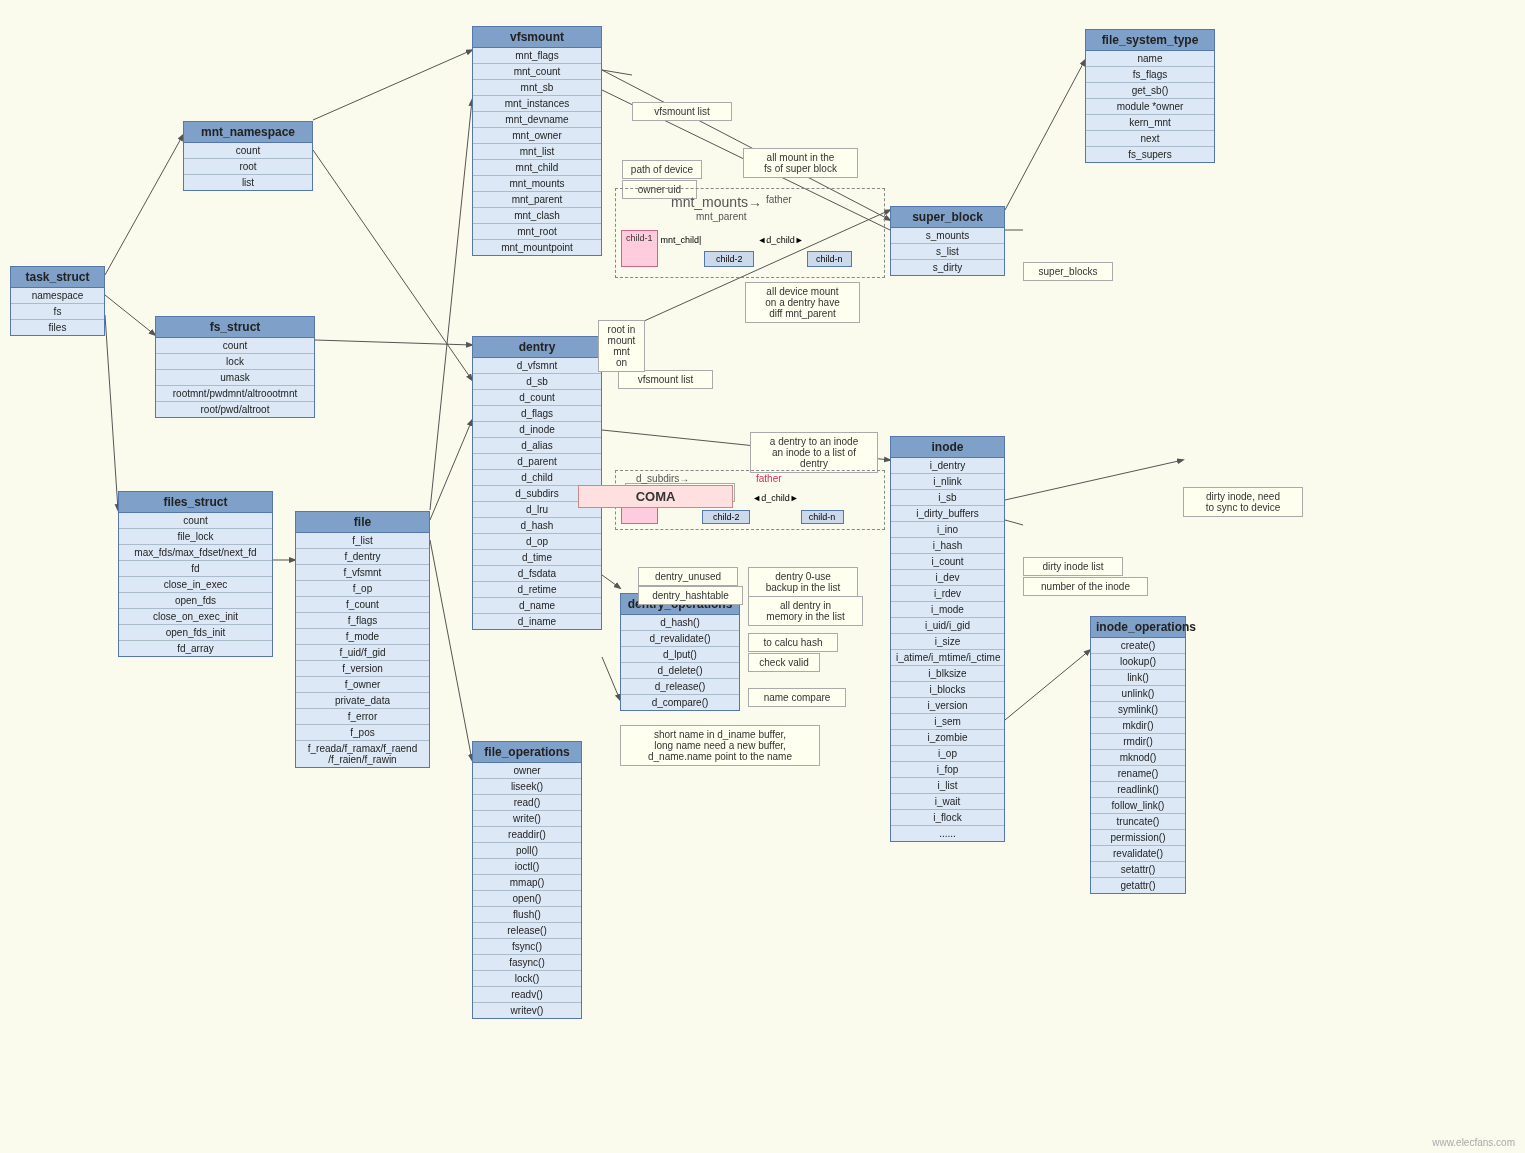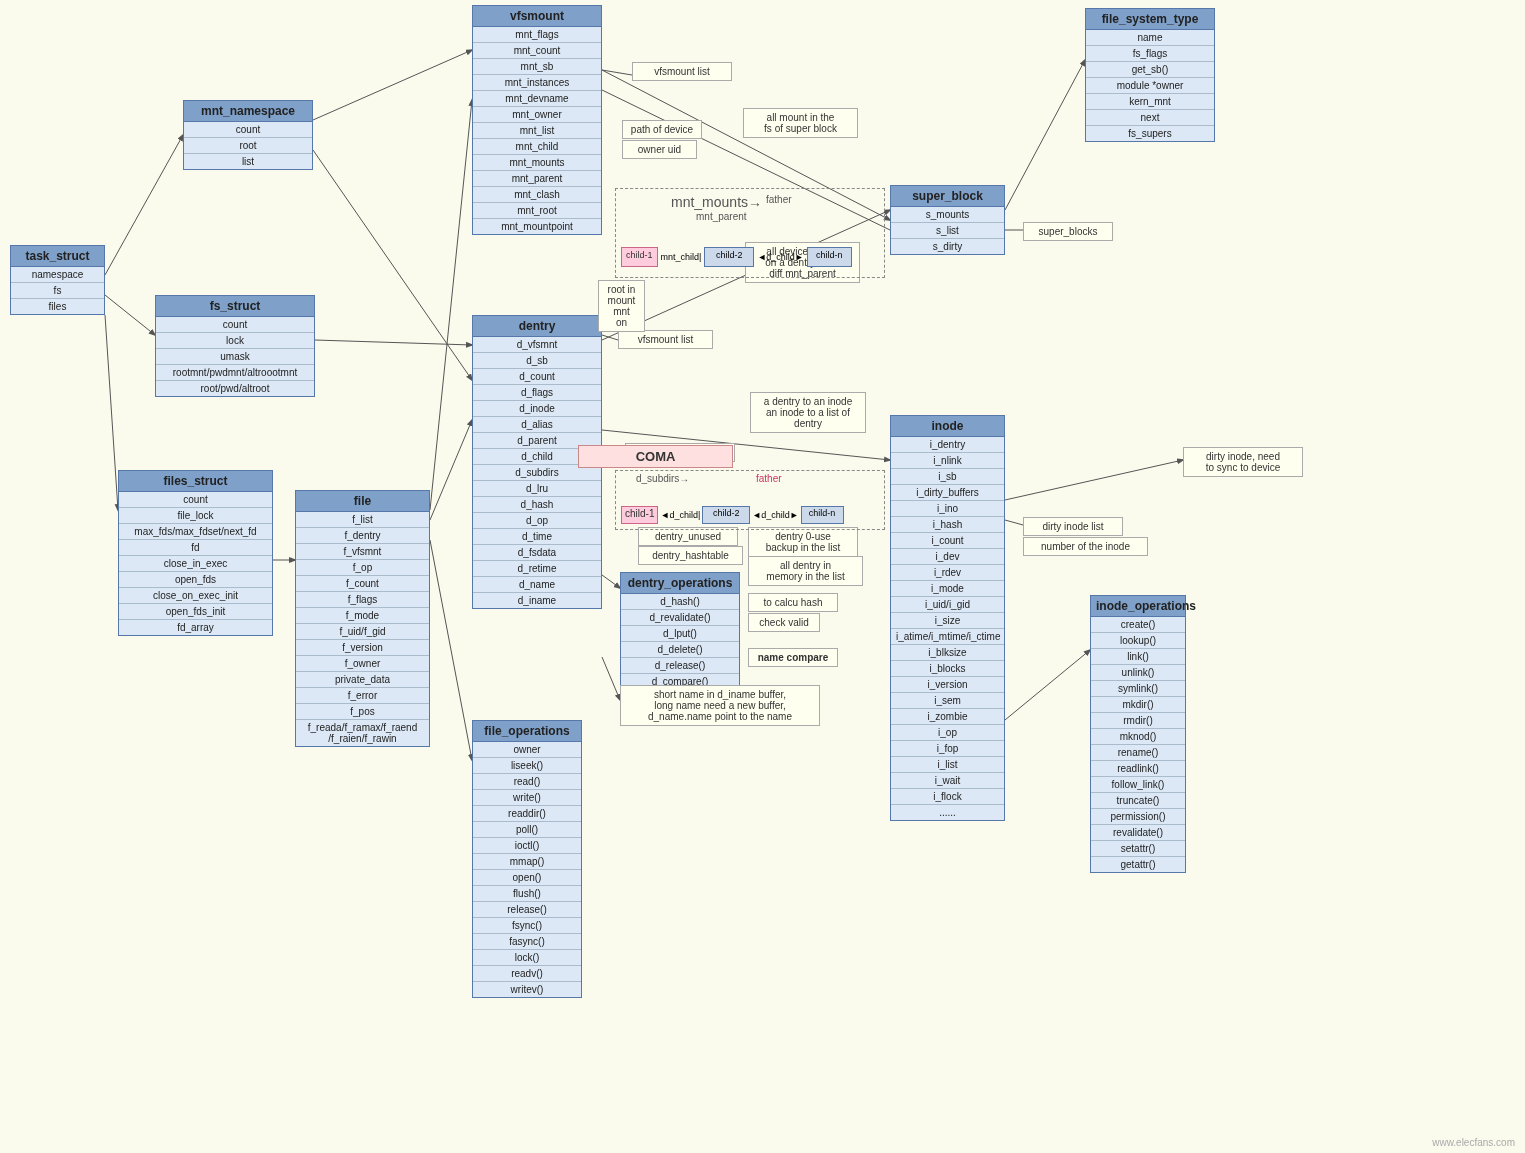--- a/index.html
+++ b/index.html
@@ -16,20 +16,21 @@
       position: relative;
       width: 1525px;
       height: 1153px;
       background: #fafaed;
     }
     .uml-box {
       position: absolute;
       background: #ccd9ea;
       border: 1px solid #5577aa;
       text-align: center;
+      margin-top: 21px;
     }
     .uml-box .title {
       background: #7fa0c8;
       color: #222;
       font-weight: bold;
       padding: 3px 5px;
       border-bottom: 1px solid #5577aa;
       font-size: 12px;
     }
     .uml-box .field {
@@ -44,20 +45,21 @@
       border-bottom: none;
     }
     .note-box {
       position: absolute;
       background: #fffff0;
       border: 1px solid #aaa;
       padding: 3px 5px;
       font-size: 10px;
       color: #333;
       text-align: center;
+      margin-top: 40px;
     }
     .dashed-box {
       position: absolute;
       border: 1px dashed #888;
       background: transparent;
     }
     svg.arrows {
       position: absolute;
       top: 0; left: 0;
       width: 1525px;
@@ -332,37 +334,37 @@
   </div>
 
   <div class="note-box" style="left:632px;top:62px;width:100px;">vfsmount list</div>
 
   <div class="note-box" style="left:622px;top:120px;width:80px;">path of device</div>
 
   <div class="note-box" style="left:622px;top:140px;width:75px;">owner uid</div>
 
   <div class="note-box" style="left:743px;top:108px;width:115px;">all mount in the<br>fs of super block</div>
 
-  <div class="note-box" style="left:750px;top:392px;width:116px;">a dentry to an inode<br>an inode to a list of<br>dentry</div>
+  <div class="note-box" style="left:750px;top:392px;width:128px;">a dentry to an inode<br>an inode to a list of<br>dentry</div>
 
   <div class="note-box" style="left:625px;top:443px;width:110px;">inode dentry list</div>
 
   <div class="note-box" style="left:638px;top:527px;width:100px;">dentry_unused</div>
 
   <div class="note-box" style="left:638px;top:546px;width:105px;">dentry_hashtable</div>
 
   <div class="note-box" style="left:748px;top:527px;width:110px;">dentry 0-use<br>backup in the list</div>
 
   <div class="note-box" style="left:748px;top:556px;width:115px;">all dentry in<br>memory in the list</div>
 
   <div class="note-box" style="left:748px;top:593px;width:90px;">to calcu hash</div>
 
   <div class="note-box" style="left:748px;top:613px;width:72px;">check valid</div>
 
-  <div class="note-box" style="left:748px;top:648px;width:90px;font-weight:bold;">name compare</div>
+  <div class="note-box" style="left:748px;top:648px;width:98px;">name compare</div>
 
   <div class="note-box" style="left:620px;top:685px;width:200px;">short name in d_iname buffer,<br>long name need a new buffer,<br>d_name.name point to the name</div>
 
   <div class="note-box" style="left:618px;top:330px;width:95px;">vfsmount list</div>
 
   <div class="note-box" style="left:745px;top:242px;width:115px;">all device mount<br>on a dentry have<br>diff mnt_parent</div>
 
   <div class="note-box" style="left:598px;top:280px;width:47px;">root in<br>mount mnt<br>on</div>
 
   <div class="note-box" style="left:1183px;top:447px;width:120px;">dirty inode, need<br>to sync to device</div>

